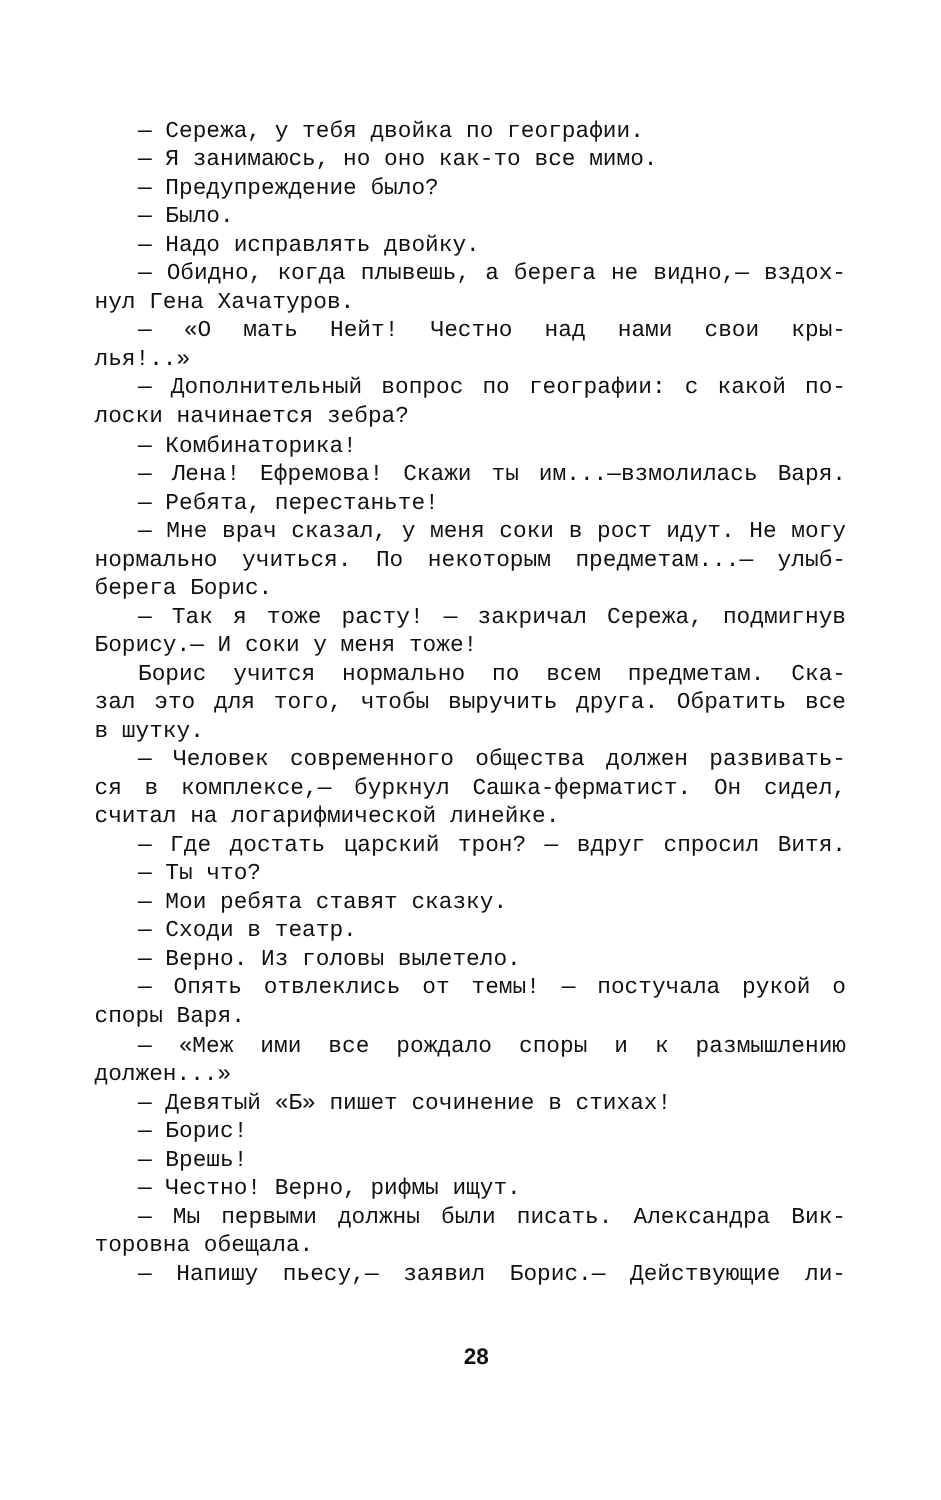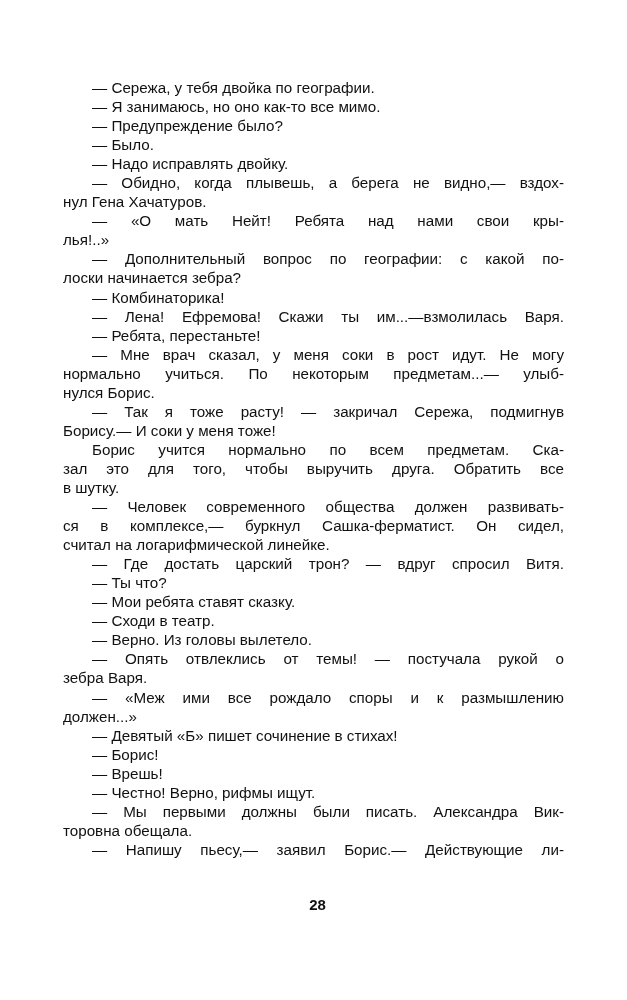--- a/index.html
+++ b/index.html
@@ -1,19 +1,19 @@
 <!DOCTYPE html>
 <html><head>
 <meta charset="utf-8">
 <style>
   html, body { margin: 0; padding: 0; background: #ffffff; }
   body { width: 627px; height: 1000px; position: relative; overflow: hidden; }
   .page {
     position: absolute; left: 63px; top: 78px; width: 501px;
-    font-family: Liberation Sans, sans-serif;
+    font-family: Liberation Mono, monospace;
     font-size: 15.2px; line-height: 19.05px; color: #111111;
   }
   .line { display: block; white-space: nowrap; height: 19.05px; overflow: visible; }
   .line.justify { text-align: justify; text-align-last: justify; white-space: normal; overflow: hidden; }
   .line.indent { padding-left: 29px; }
   .pagenum {
     position: absolute; left: 4px; width: 627px; top: 896px; text-align: center;
     font-family: "Liberation Sans", "DejaVu Sans", sans-serif; font-weight: bold;
     font-size: 15px; color: #111111;
   }
@@ -22,45 +22,45 @@
 <body>
 
 <div class="page" id="page-body">
     <span class="line indent">— Сережа, у тебя двойка по географии.</span>
     <span class="line indent">— Я занимаюсь, но оно как-то все мимо.</span>
     <span class="line indent">— Предупреждение было?</span>
     <span class="line indent">— Было.</span>
     <span class="line indent">— Надо исправлять двойку.</span>
     <span class="line indent justify">— Обидно, когда плывешь, а берега не видно,— вздох-</span>
     <span class="line">нул Гена Хачатуров.</span>
-    <span class="line indent justify">— «О мать Нейт! Ребята над нами свои кры-</span>
+    <span class="line indent justify">— «О мать Нейт! Честно над нами свои кры-</span>
     <span class="line">лья!..»</span>
     <span class="line indent justify">— Дополнительный вопрос по географии: с какой по-</span>
     <span class="line">лоски начинается зебра?</span>
     <span class="line indent">— Комбинаторика!</span>
     <span class="line indent justify">— Лена! Ефремова! Скажи ты им...—взмолилась Варя.</span>
     <span class="line indent">— Ребята, перестаньте!</span>
     <span class="line indent justify">— Мне врач сказал, у меня соки в рост идут. Не могу</span>
     <span class="line justify">нормально учиться. По некоторым предметам...— улыб-</span>
-    <span class="line">нулся Борис.</span>
+    <span class="line">берега Борис.</span>
     <span class="line indent justify">— Так я тоже расту! — закричал Сережа, подмигнув</span>
     <span class="line">Борису.— И соки у меня тоже!</span>
     <span class="line indent justify">Борис учится нормально по всем предметам. Ска-</span>
     <span class="line justify">зал это для того, чтобы выручить друга. Обратить все</span>
     <span class="line">в шутку.</span>
     <span class="line indent justify">— Человек современного общества должен развивать-</span>
     <span class="line justify">ся в комплексе,— буркнул Сашка-ферматист. Он сидел,</span>
     <span class="line">считал на логарифмической линейке.</span>
     <span class="line indent justify">— Где достать царский трон? — вдруг спросил Витя.</span>
     <span class="line indent">— Ты что?</span>
     <span class="line indent">— Мои ребята ставят сказку.</span>
     <span class="line indent">— Сходи в театр.</span>
     <span class="line indent">— Верно. Из головы вылетело.</span>
     <span class="line indent justify">— Опять отвлеклись от темы! — постучала рукой о</span>
-    <span class="line">зебра Варя.</span>
+    <span class="line">споры Варя.</span>
     <span class="line indent justify">— «Меж ими все рождало споры и к размышлению</span>
     <span class="line">должен...»</span>
     <span class="line indent">— Девятый «Б» пишет сочинение в стихах!</span>
     <span class="line indent">— Борис!</span>
     <span class="line indent">— Врешь!</span>
     <span class="line indent">— Честно! Верно, рифмы ищут.</span>
     <span class="line indent justify">— Мы первыми должны были писать. Александра Вик-</span>
     <span class="line">торовна обещала.</span>
     <span class="line indent justify">— Напишу пьесу,— заявил Борис.— Действующие ли-</span>
   </div>

